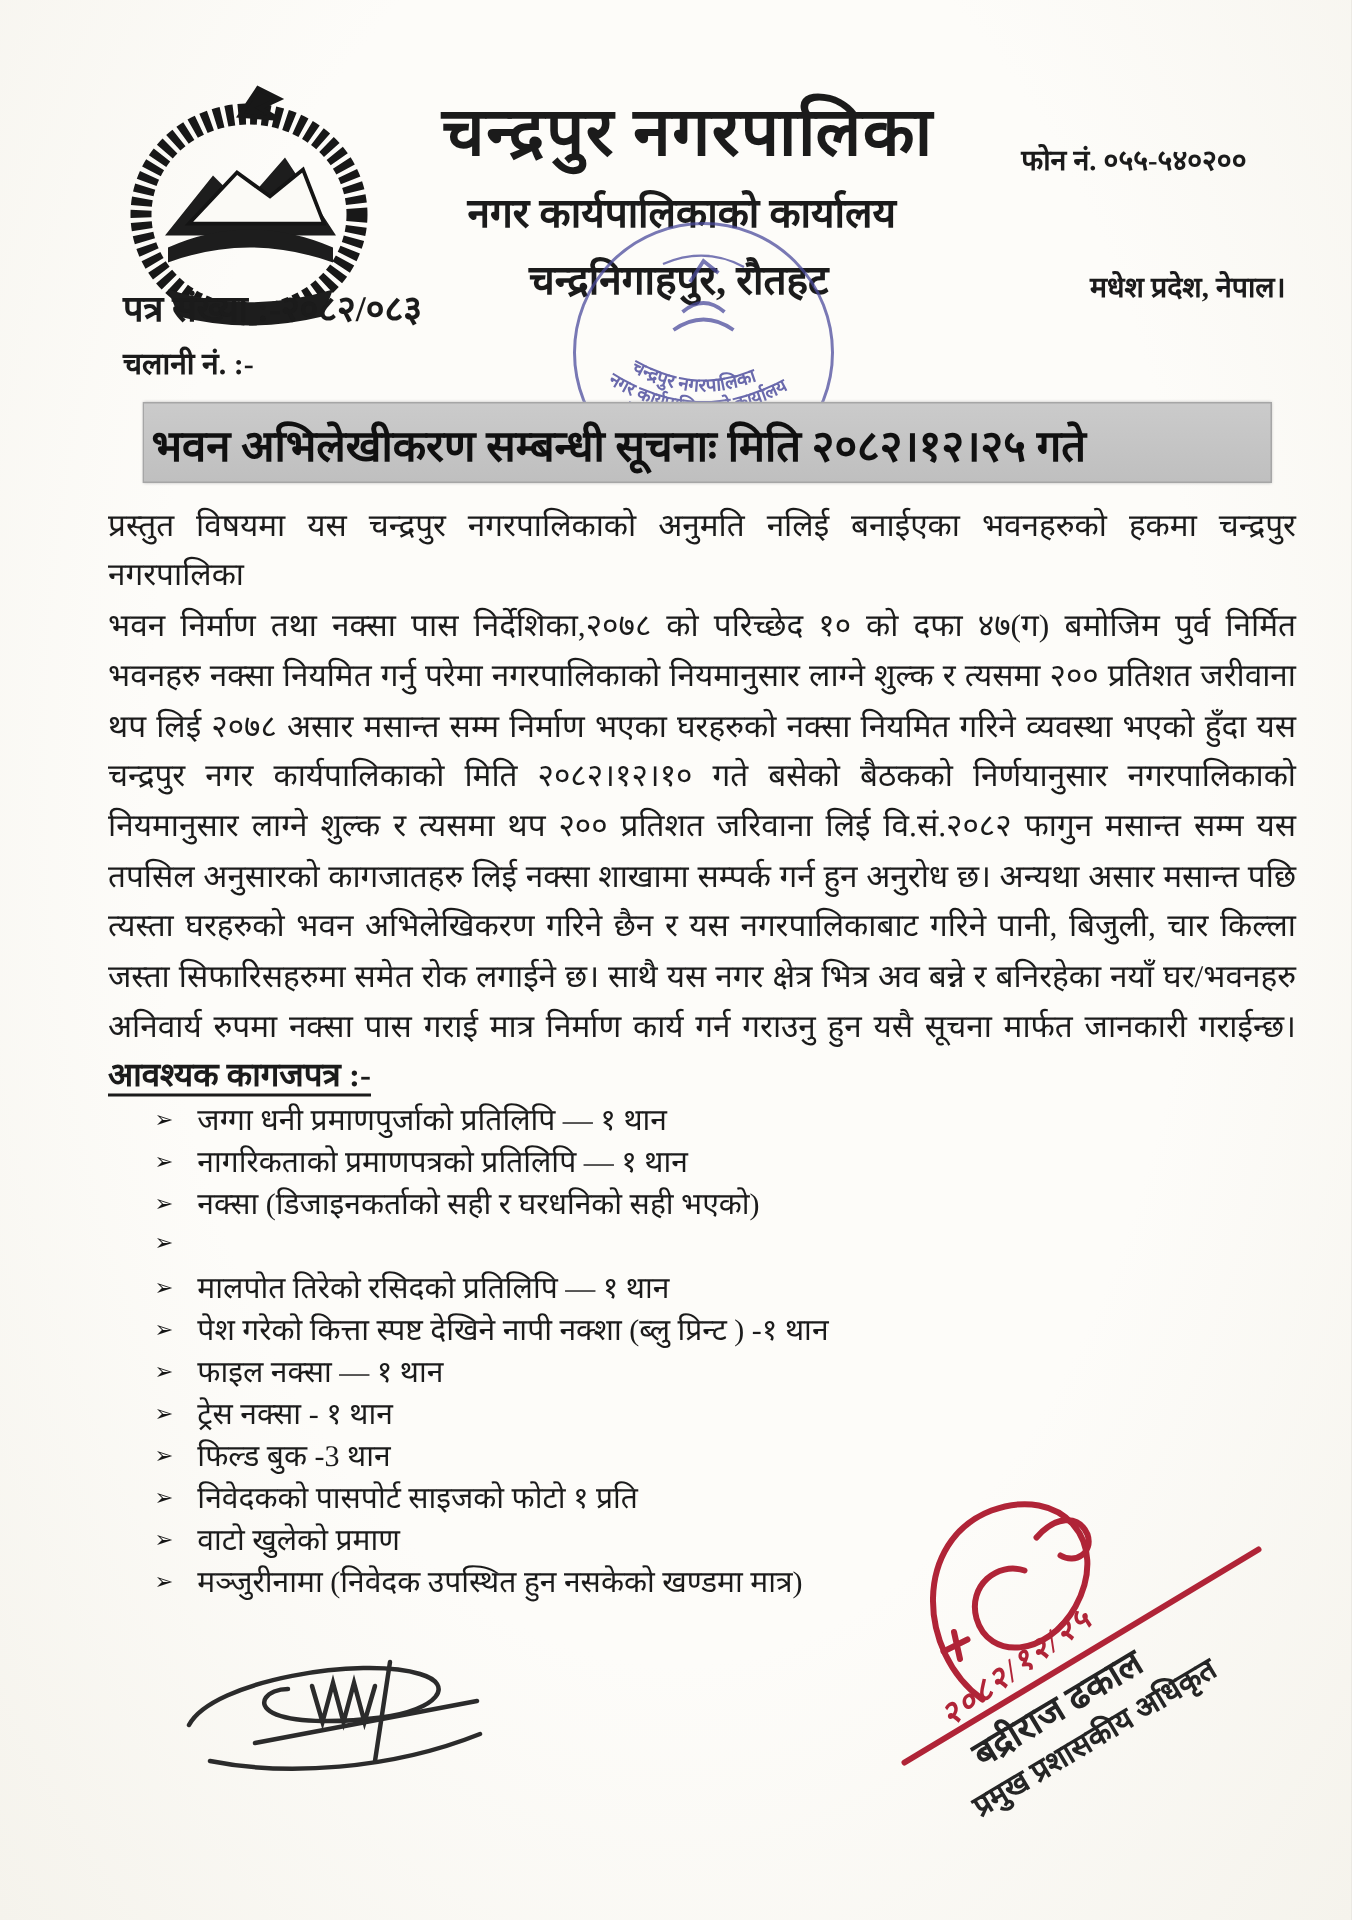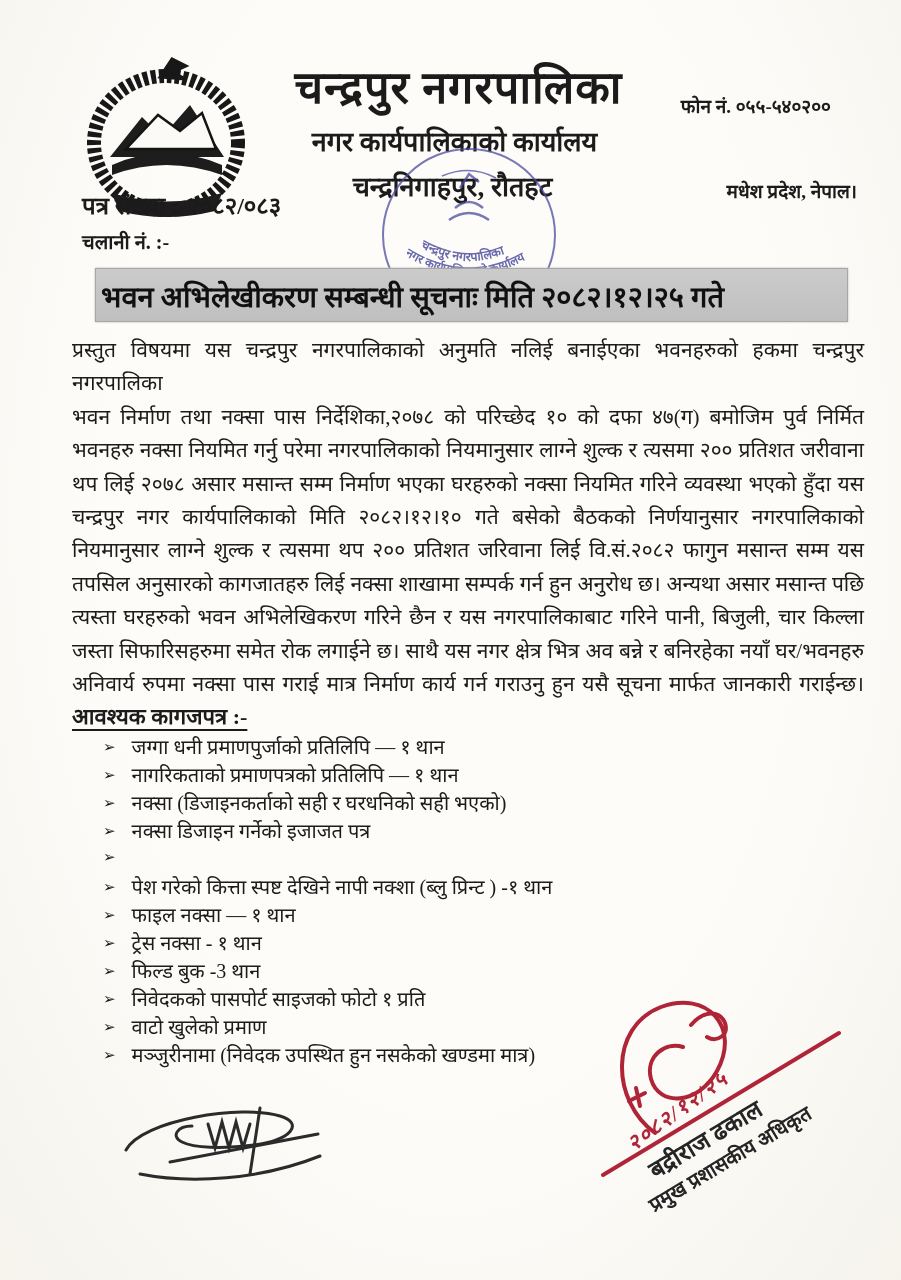--- a/index.html
+++ b/index.html
@@ -142,24 +142,24 @@
     <li>
         <span class="bullet">➢</span>
         <span>नागरिकताको प्रमाणपत्रको प्रतिलिपि — १ थान</span>
       </li>
     <li>
         <span class="bullet">➢</span>
         <span>नक्सा (डिजाइनकर्ताको सही र घरधनिको सही भएको)</span>
       </li>
     <li>
         <span class="bullet">➢</span>
-        <span>नक्सा डिजाइन गर्नेको इजाजत पत्र</span>
-      </li>
-    <li>
-        <span class="bullet">➢</span>
+      </li>
+    <li>
+        <span class="bullet">➢</span>
+        <span>मालपोत तिरेको रसिदको प्रतिलिपि — १ थान</span>
       </li>
     <li>
         <span class="bullet">➢</span>
         <span>पेश गरेको कित्ता स्पष्ट देखिने नापी नक्शा (ब्लु प्रिन्ट ) -१ थान</span>
       </li>
     <li>
         <span class="bullet">➢</span>
         <span>फाइल नक्सा  — १ थान</span>
       </li>
     <li>

